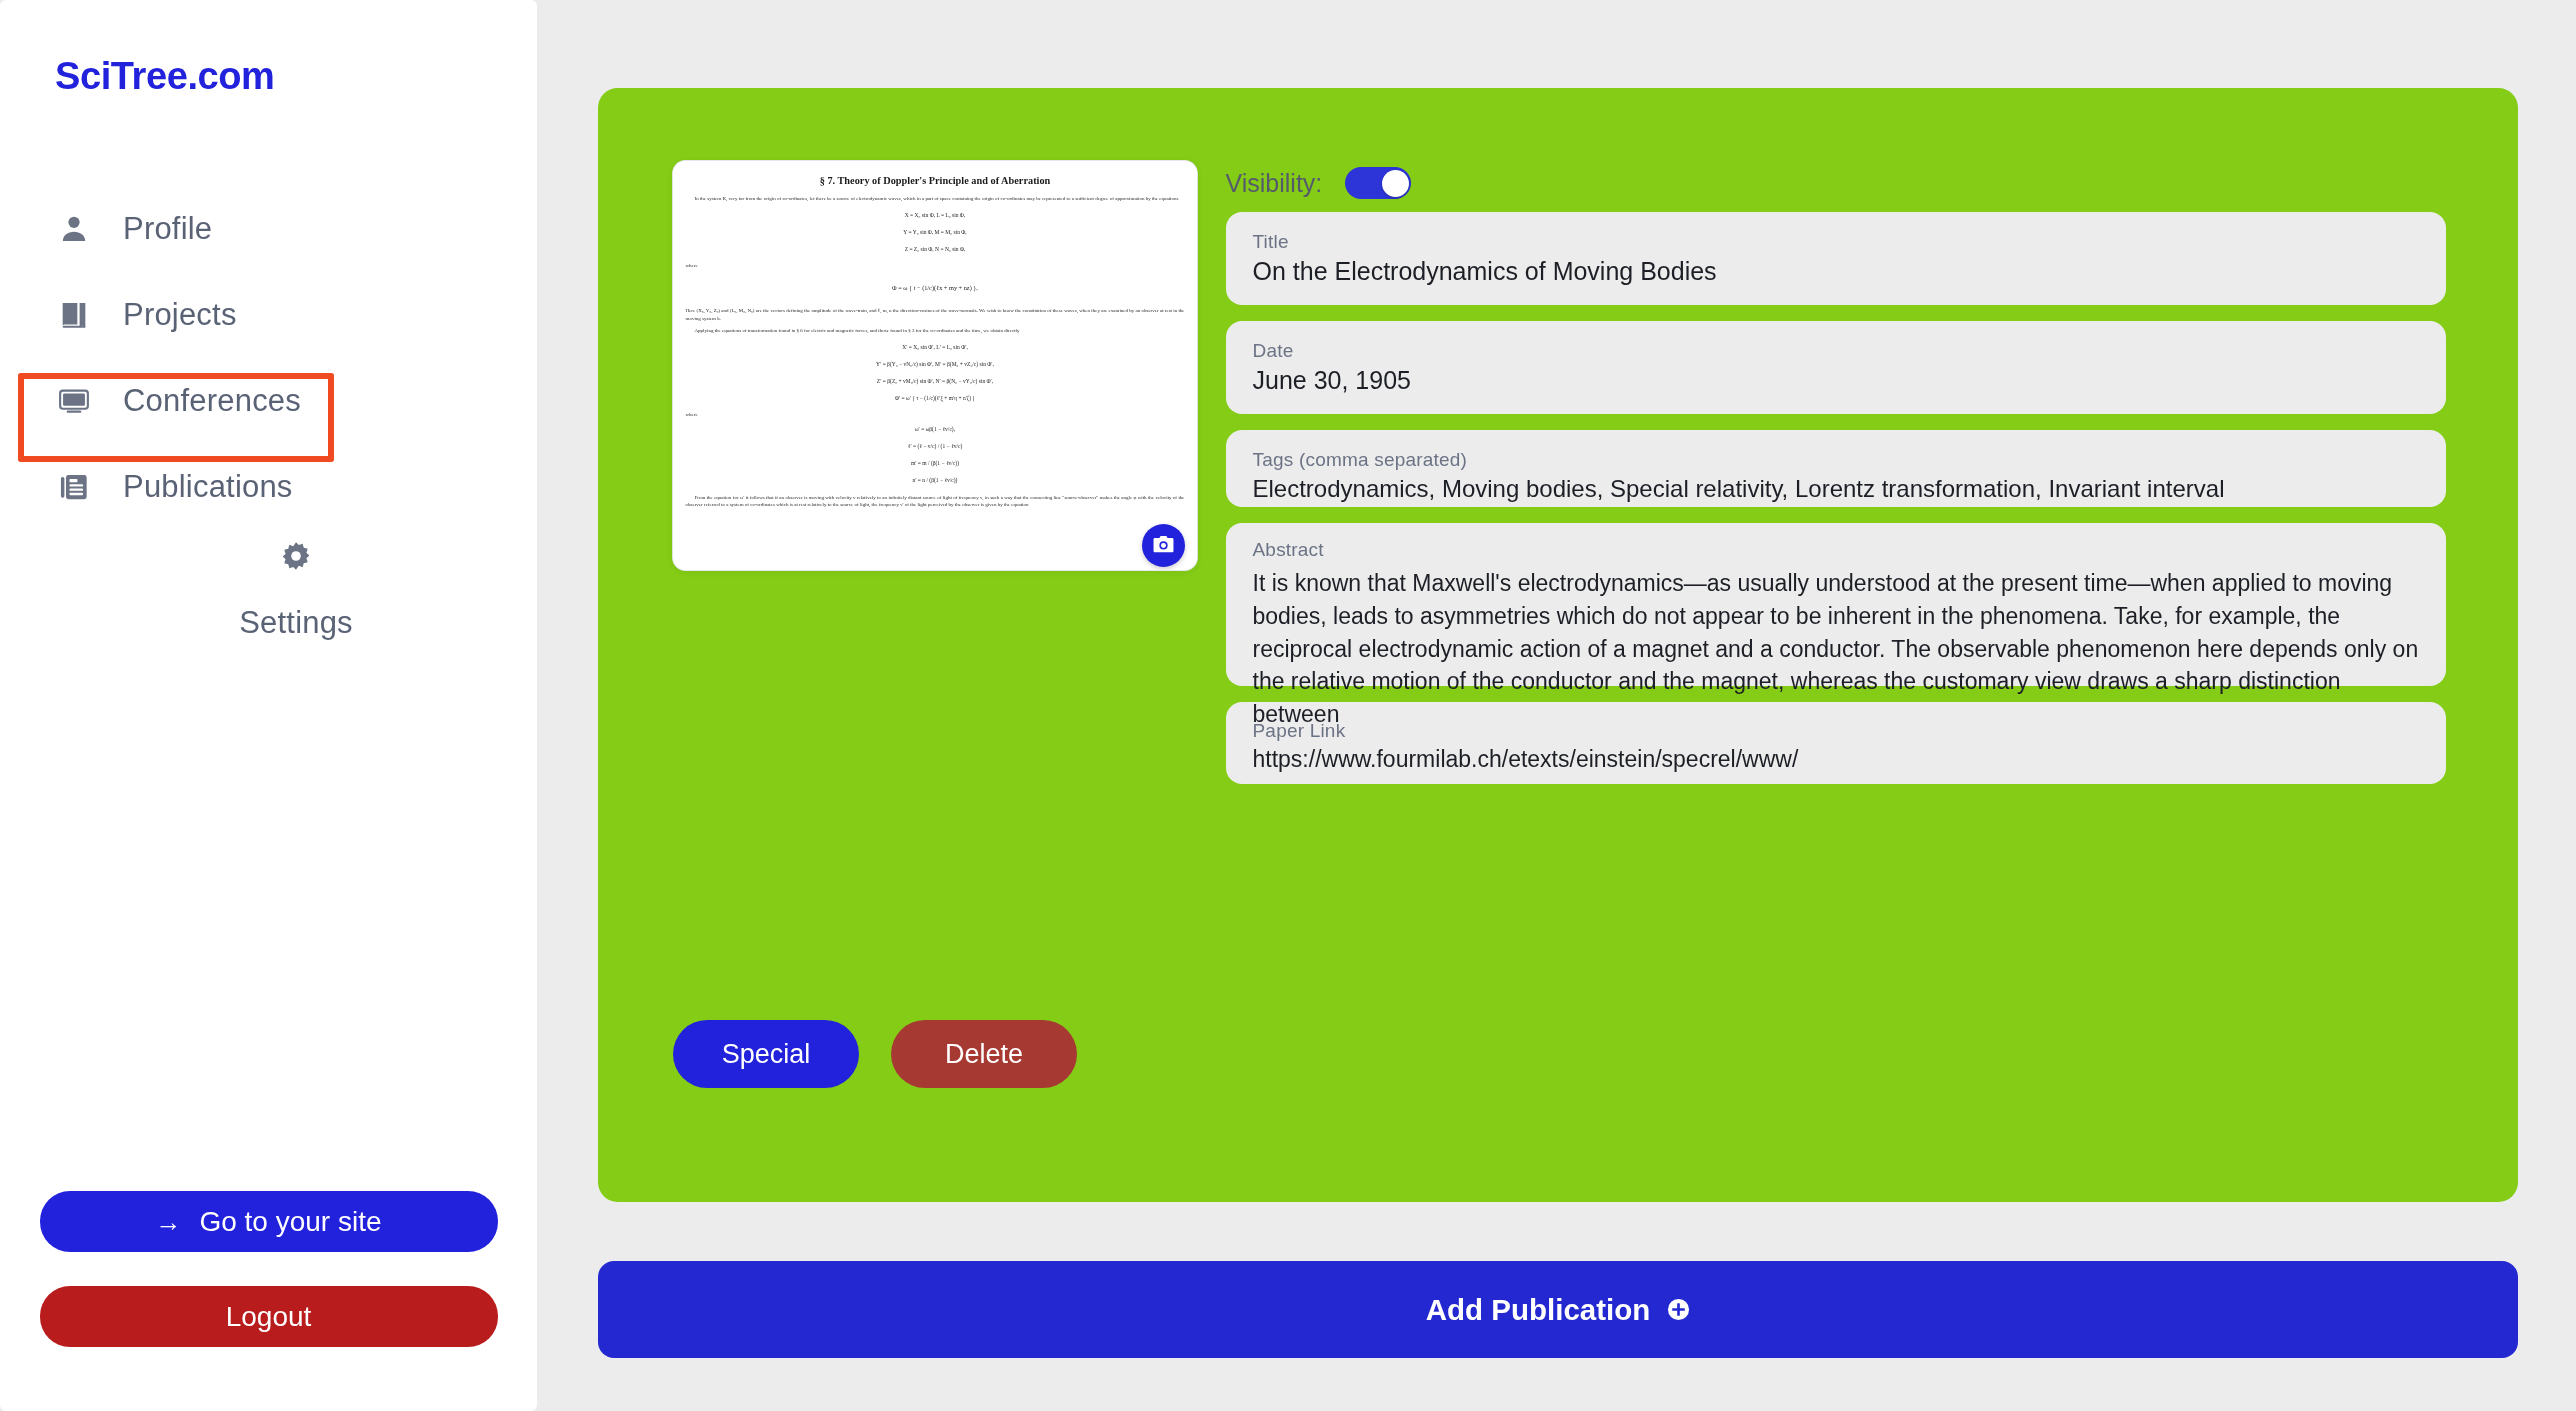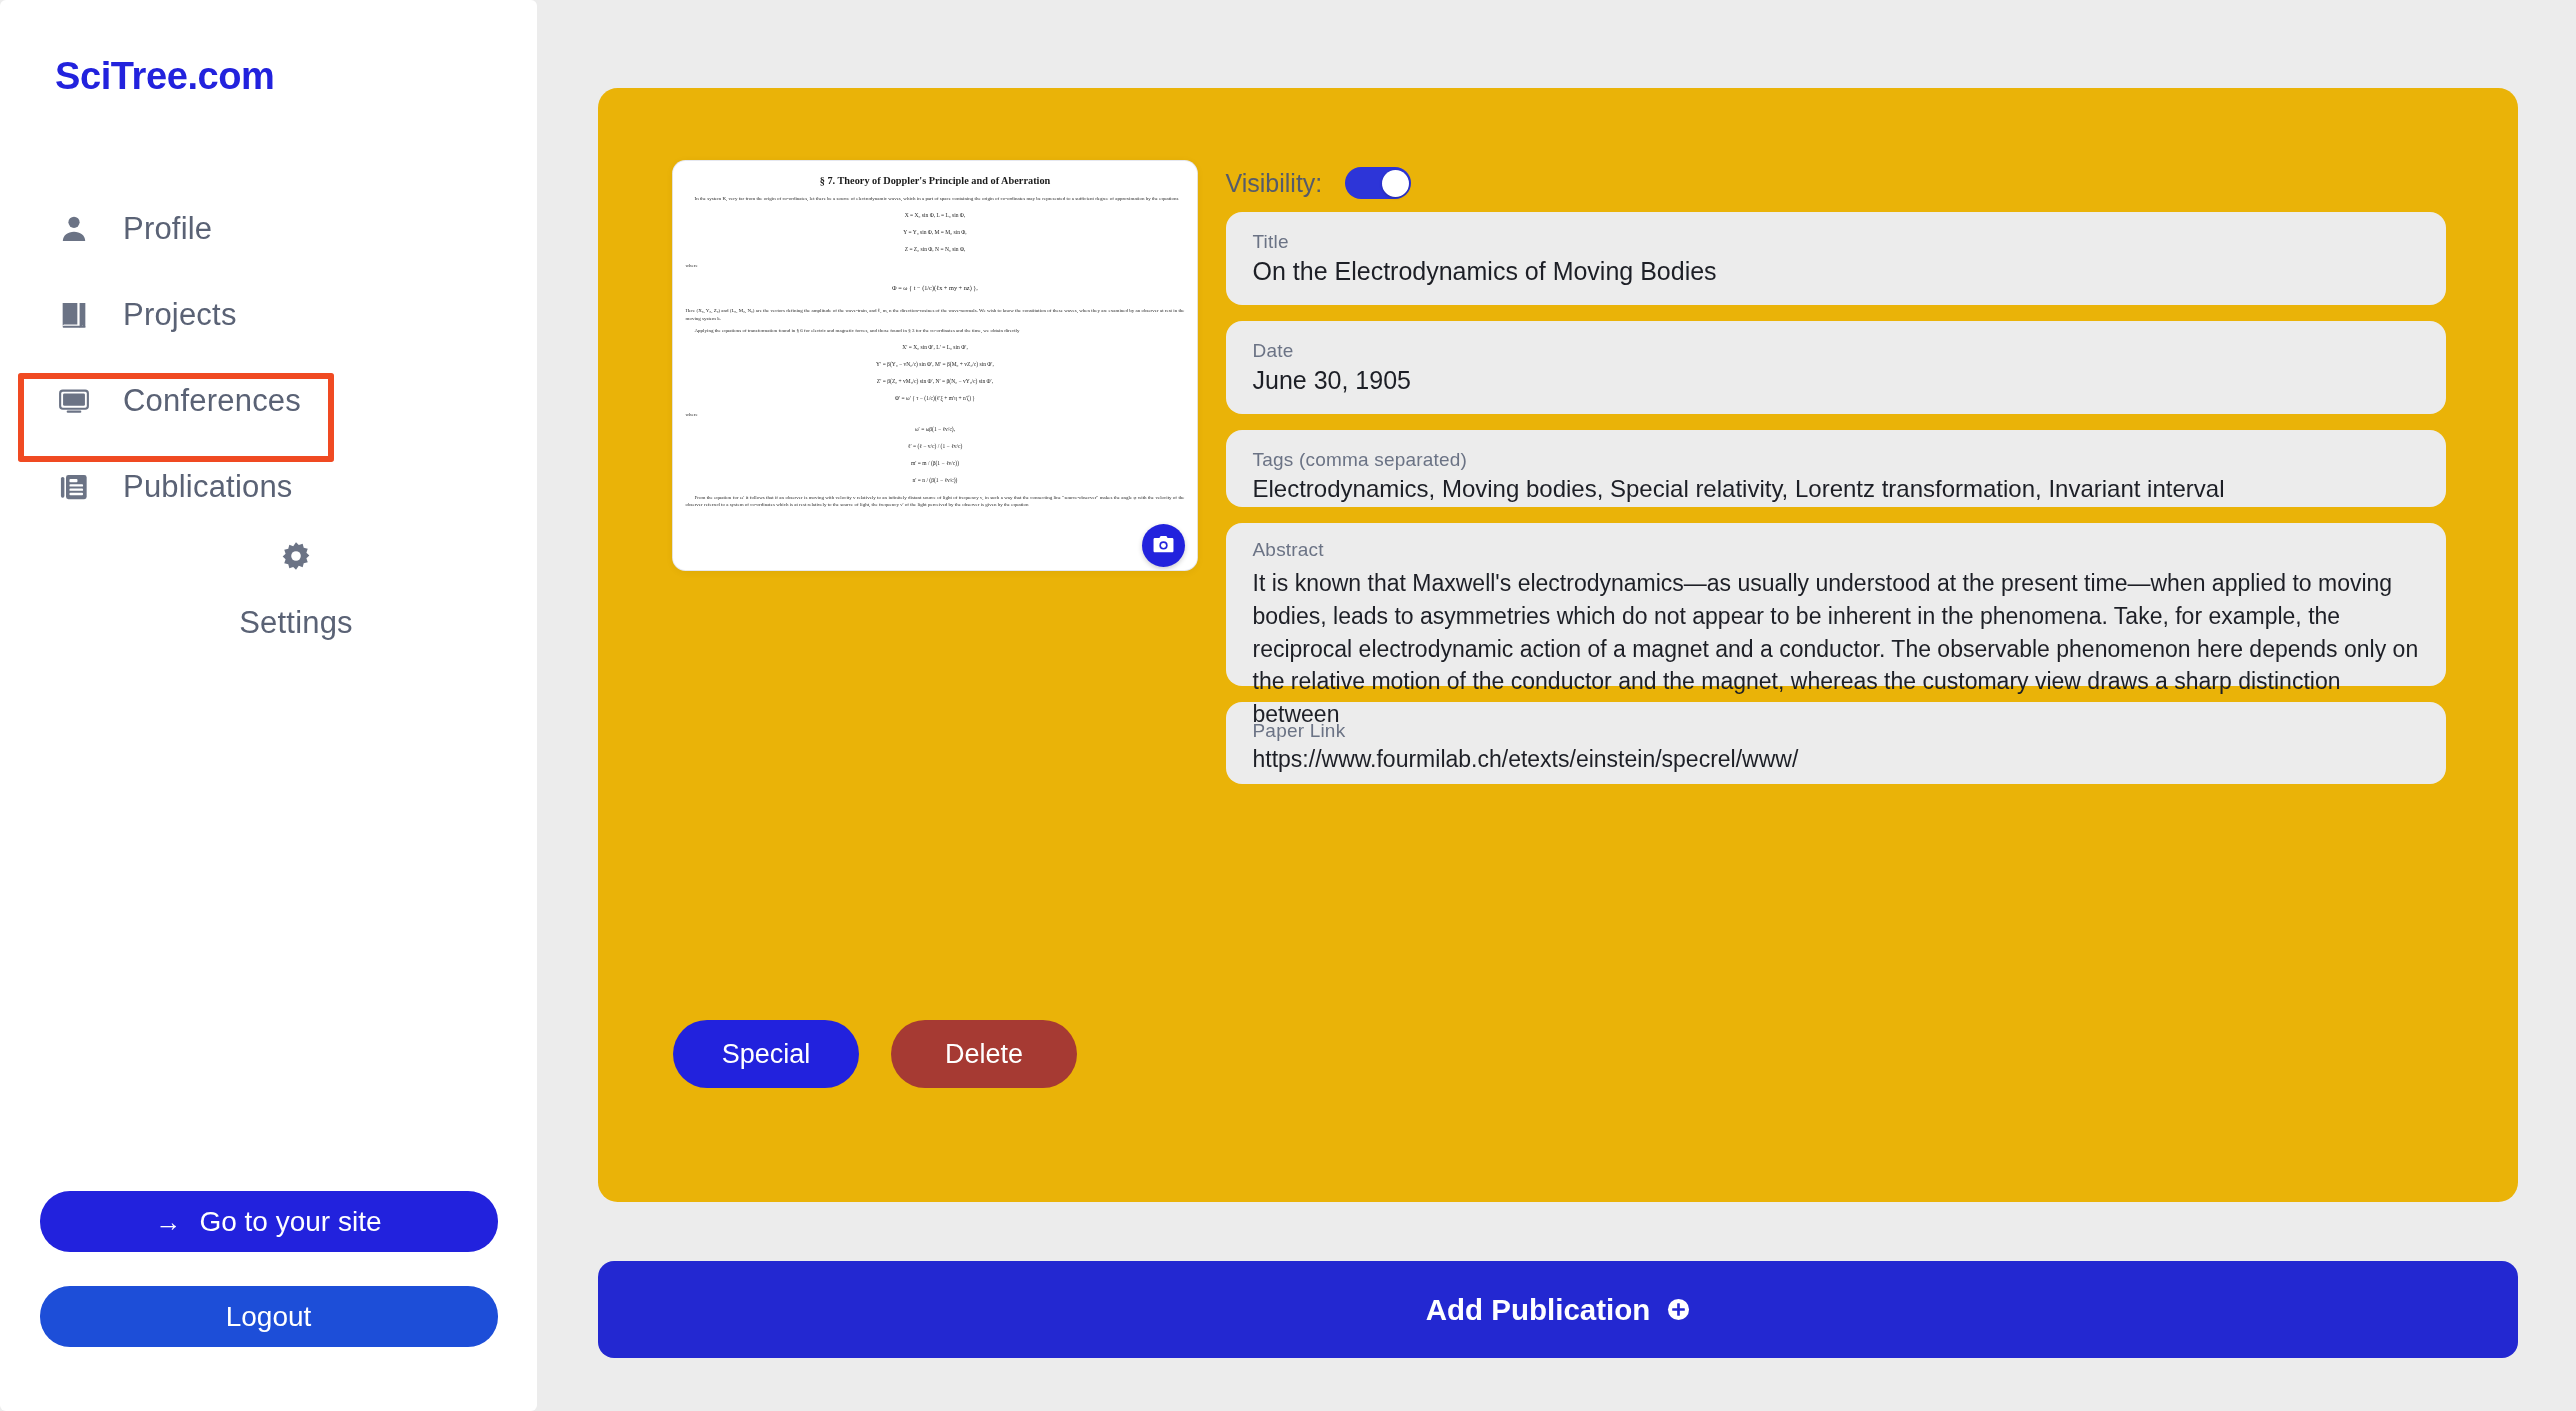--- a/index.html
+++ b/index.html
@@ -92,38 +92,38 @@
     color: #ffffff;
     font-size: 28px;
     font-family: "Liberation Sans", sans-serif;
     display: flex;
     align-items: center;
     justify-content: center;
     gap: 18px;
     cursor: pointer;
   }
   .btn-site { background: #2222dd; }
-  .btn-logout { background: #1d4ed8; }
+  .btn-logout { background: #b91c1c; }
   .arrow-ico { font-size: 26px; line-height: 1; }
 
   
   .main {
     flex: 1 1 auto;
     position: relative;
     height: 1411px;
     background: #ececec;
     padding: 0;
   }
   .card {
     position: absolute;
     left: 61px;
     top: 88px;
     width: 1920px;
     height: 1114px;
-    background: #eab308;
+    background: #84cc16;
     border-radius: 19.7px;
   }
   .card-inner {
     position: relative;
     width: 100%;
     height: 100%;
     display: flex;
   }
 
   

